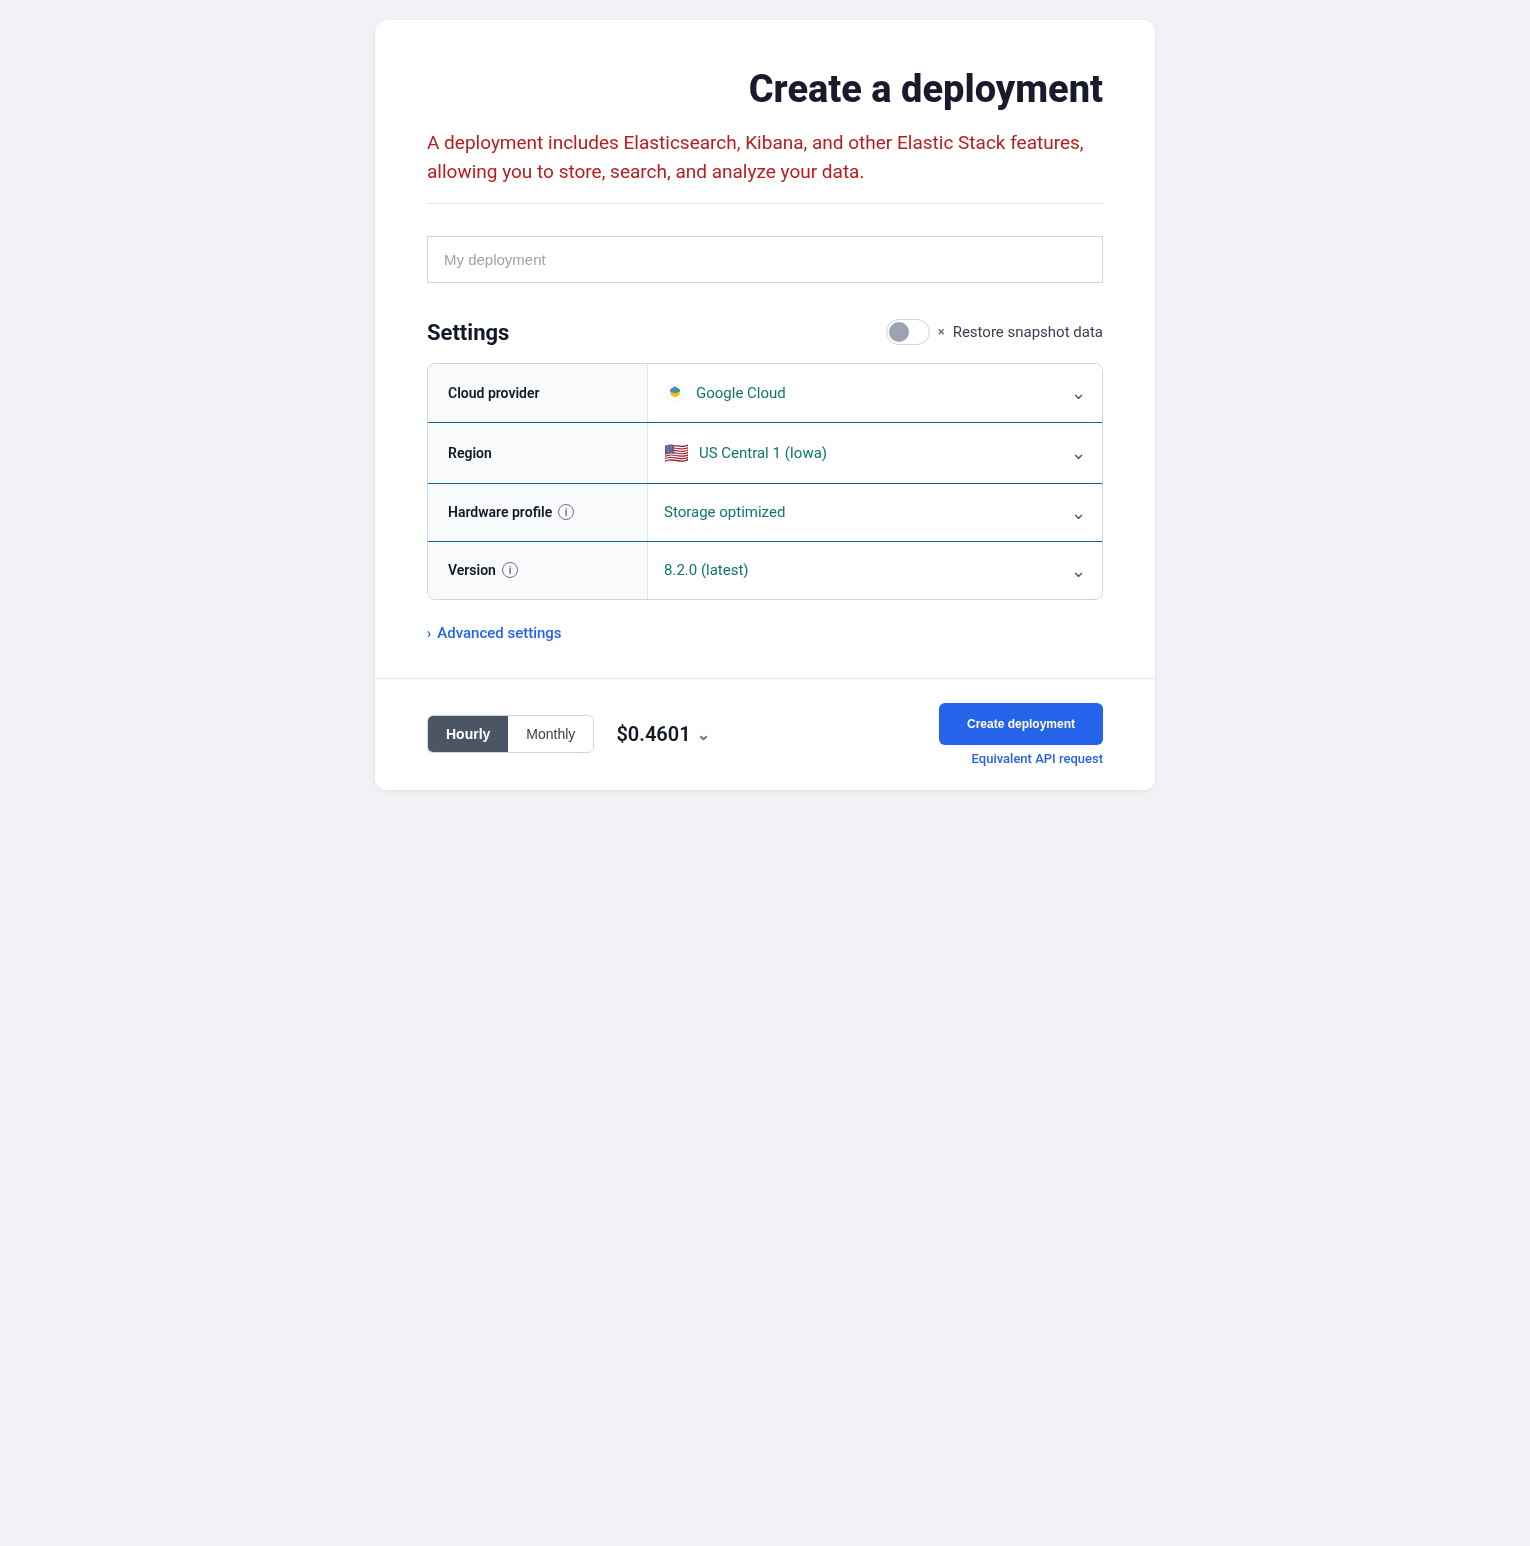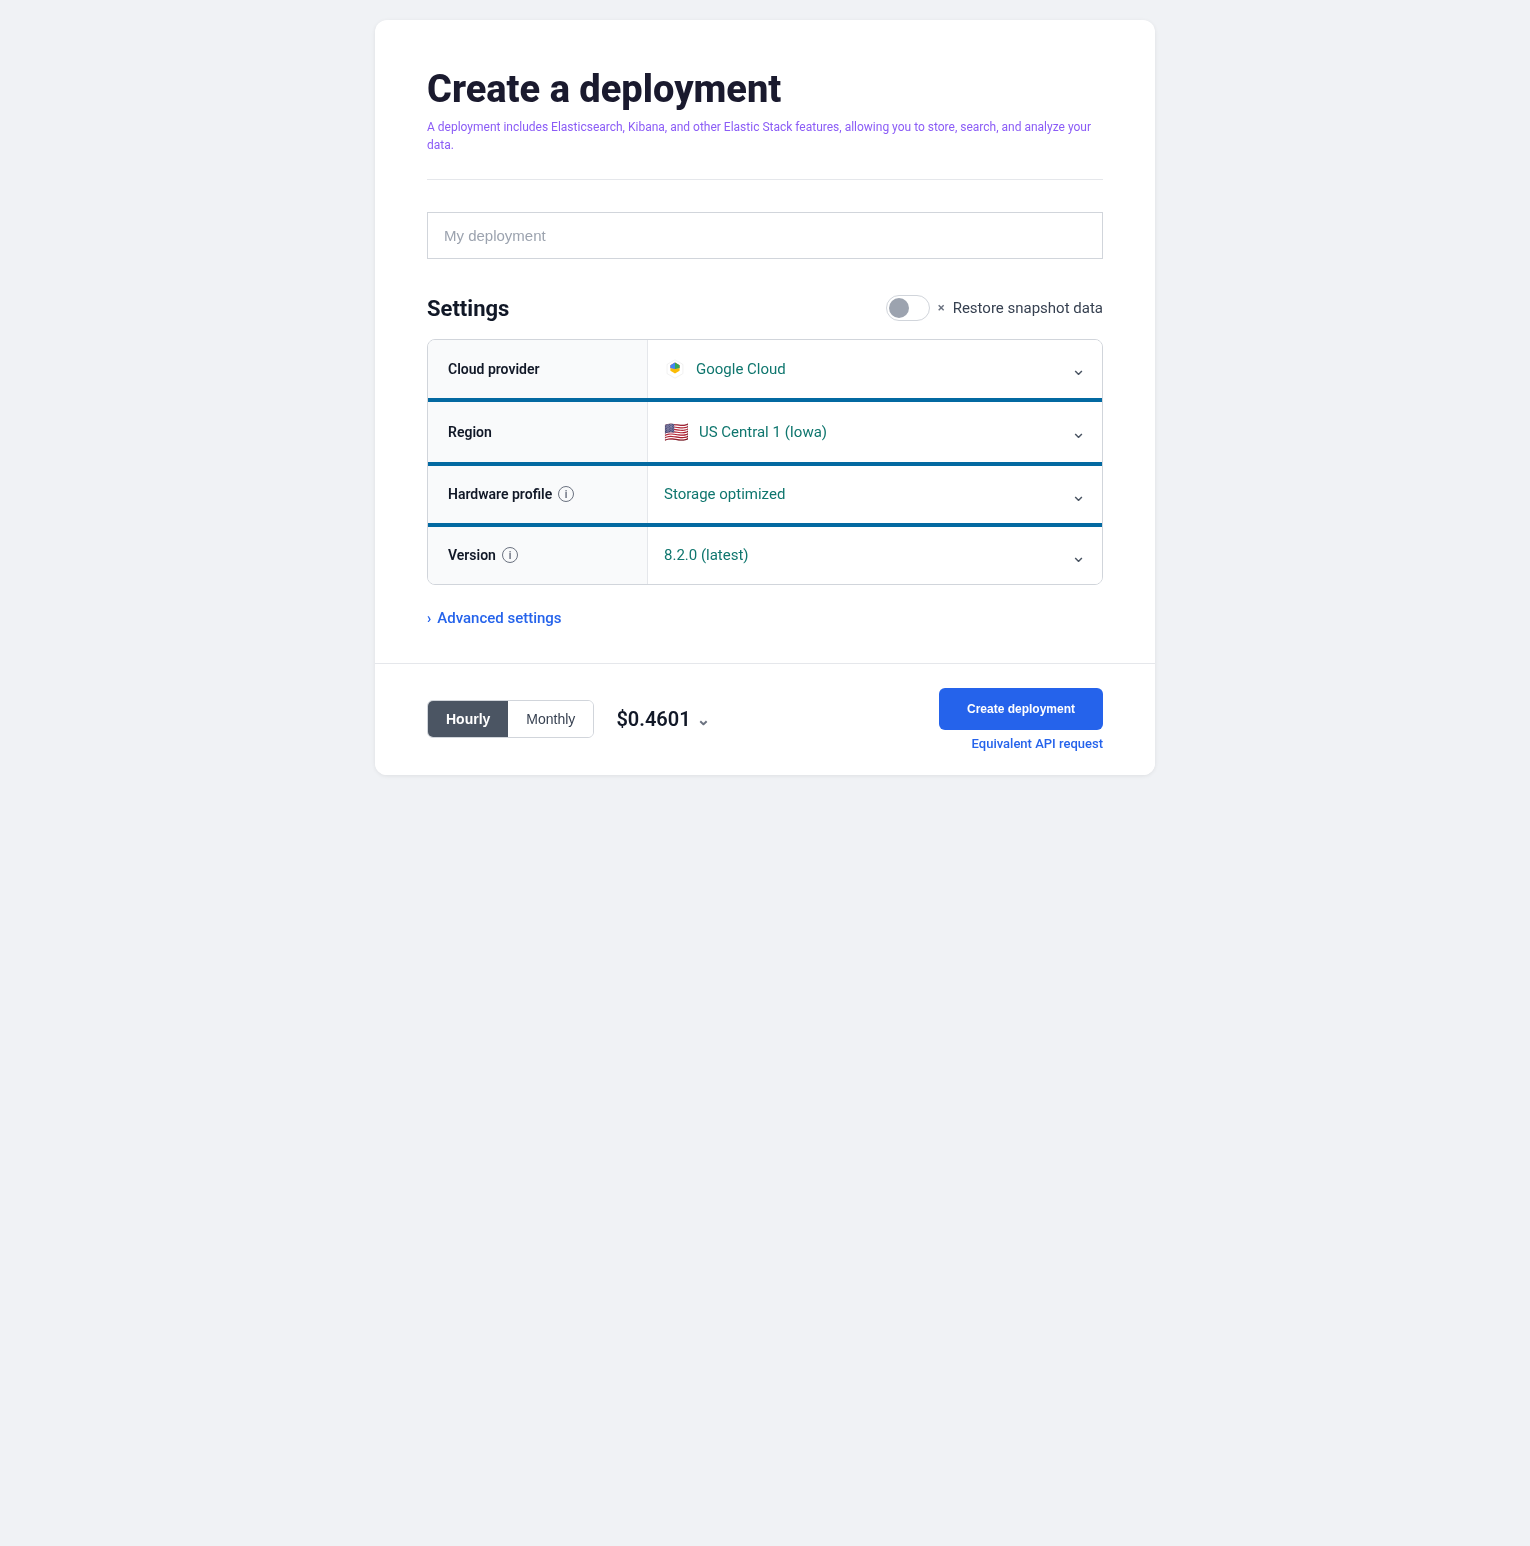--- a/index.html
+++ b/index.html
@@ -25,28 +25,29 @@
       padding: 48px 52px 0 52px;
       box-shadow: 0 1px 4px rgba(0,0,0,0.08);
       overflow: hidden;
     }
 
     .page-title {
       font-size: 38px;
       font-weight: 800;
       color: #1a1a2e;
       line-height: 1.15;
-      margin-bottom: 6px;
+      margin-bottom: 16px;
+      text-align: right;
     }
 
     .page-description {
-      font-size: 12px;
-      color: #8b5cf6;
+      font-size: 19px;
+      color: #b91c1c;
       line-height: 1.55;
-      margin-bottom: 24px;
+      margin-bottom: 16px;
     }
 
     .divider {
       border: none;
       border-top: 1px solid #e5e7eb;
       margin-bottom: 32px;
     }
 
     .section-label {
       font-size: 22px;
@@ -118,21 +119,21 @@
     .settings-table {
       border: 1px solid #d1d5db;
       border-radius: 8px;
       overflow: hidden;
       margin-bottom: 24px;
     }
 
     .settings-row {
       display: flex;
       align-items: center;
-      border-bottom: 4px solid #0369a1;
+      border-bottom: 1px solid #0369a1;
     }
 
     .settings-row:last-child {
       border-bottom: none;
     }
 
     .settings-row-label {
       width: 220px;
       min-width: 220px;
       background: #f9fafb;

